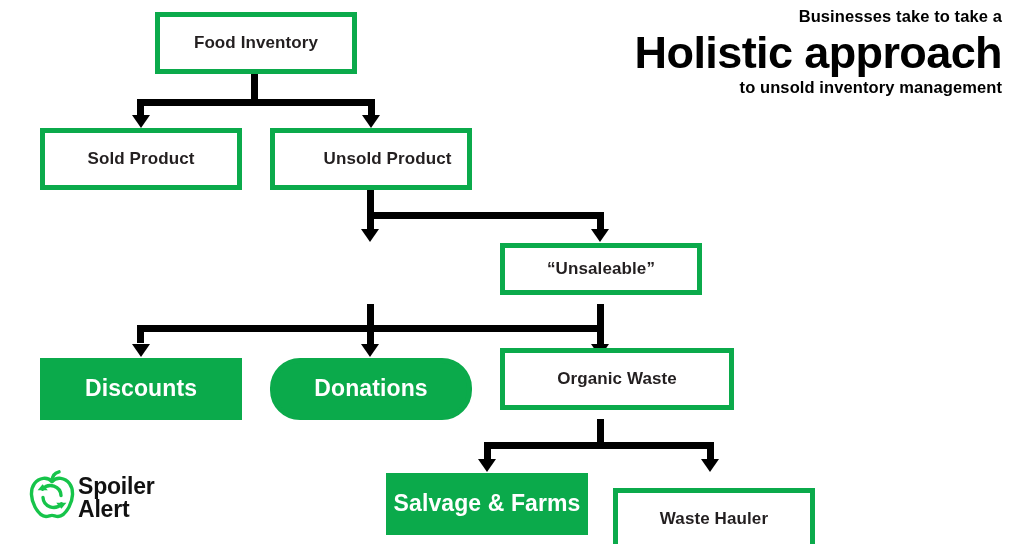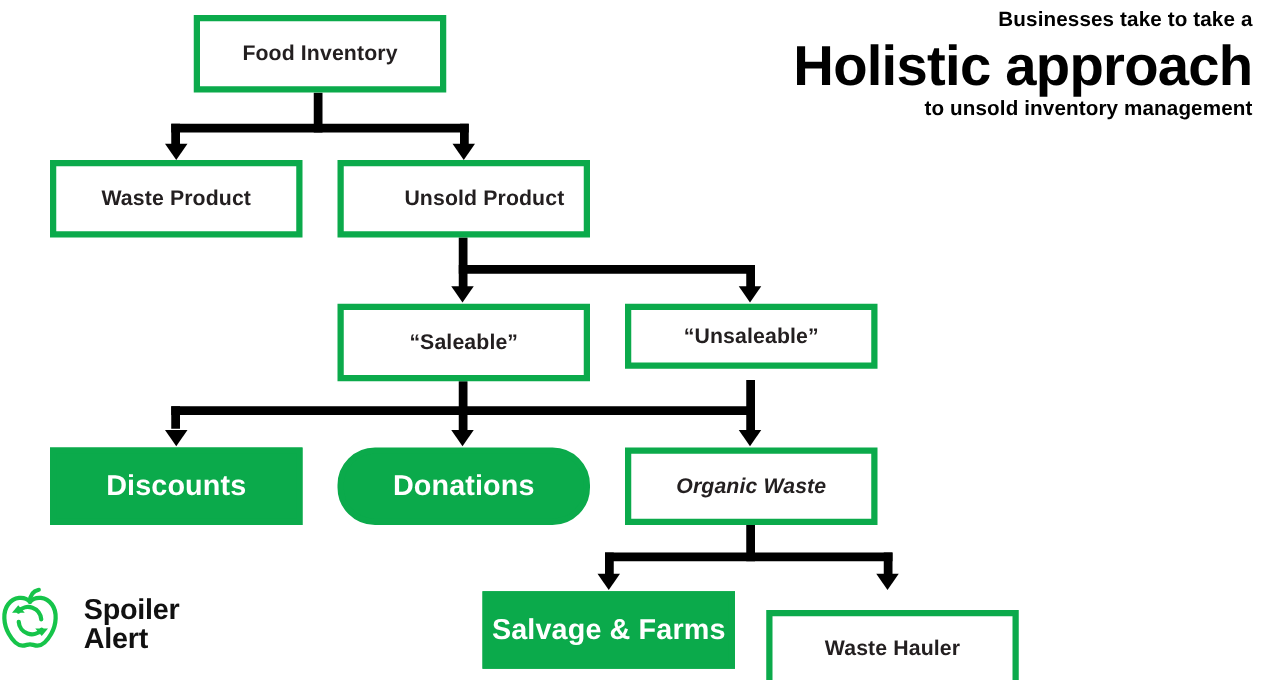--- a/index.html
+++ b/index.html
@@ -79,25 +79,25 @@
   #headline .sub {
     font-size: 16.5px;
     font-weight: bold;
     letter-spacing: 0.1px;
     line-height: 1.25;
   }
 
   
   #logo {
     position: absolute;
-    left: 0;
+    left: 28px;
     top: 470px;
     display: flex;
     align-items: center;
-    gap: 19px;
+    gap: 2px;
   }
   #logo .wordmark {
     font-size: 23px;
     font-weight: bold;
     color: #111111;
     line-height: 1.0;
     letter-spacing: -0.2px;
   }
 </style>
 </head>
@@ -137,44 +137,41 @@
   <div class="seg" style="left:484px; top:442px; width:7px; height:18px;"></div>
   <div class="seg" style="left:707px; top:442px; width:7px; height:18px;"></div>
   <div class="arrow" style="left:478px; top:459px;"></div>
   <div class="arrow" style="left:701px; top:459px;"></div>
 
   <div class="node" style="left:155px; top:12px; width:202px; height:62px;">
     <span>Food Inventory</span>
   </div>
 
   <div class="node" style="left:40px; top:128px; width:202px; height:62px;">
-    <span>Waste Product</span>
+    <span>Sold Product</span>
   </div>
 
   <div class="node" style="left:270px; top:128px; width:202px; height:62px;padding-left:33px;">
     <span>Unsold Product</span>
   </div>
 
-  <div class="node" style="left:270px; top:243px; width:202px; height:62px;">
-    <span>“Saleable”</span>
-  </div>
 
   <div class="node" style="left:500px; top:243px; width:202px; height:52px;">
     <span>“Unsaleable”</span>
   </div>
 
   <div class="node filled" style="left:40px; top:358px; width:202px; height:62px;">
     <span>Discounts</span>
   </div>
 
   <div class="node filled" style="left:270px; top:358px; width:202px; height:62px;border-radius:30px;">
     <span>Donations</span>
   </div>
 
-  <div class="node" style="left:500px; top:358px; width:202px; height:62px;font-style:italic;">
+  <div class="node" style="left:500px; top:348px; width:234px; height:62px;">
     <span>Organic Waste</span>
   </div>
 
   <div class="node filled" style="left:386px; top:473px; width:202px; height:62px;">
     <span>Salvage &amp; Farms</span>
   </div>
 
   <div class="node" style="left:613px; top:476px; width:202px; height:62px;margin-top:12px;">
     <span>Waste Hauler</span>
   </div>

